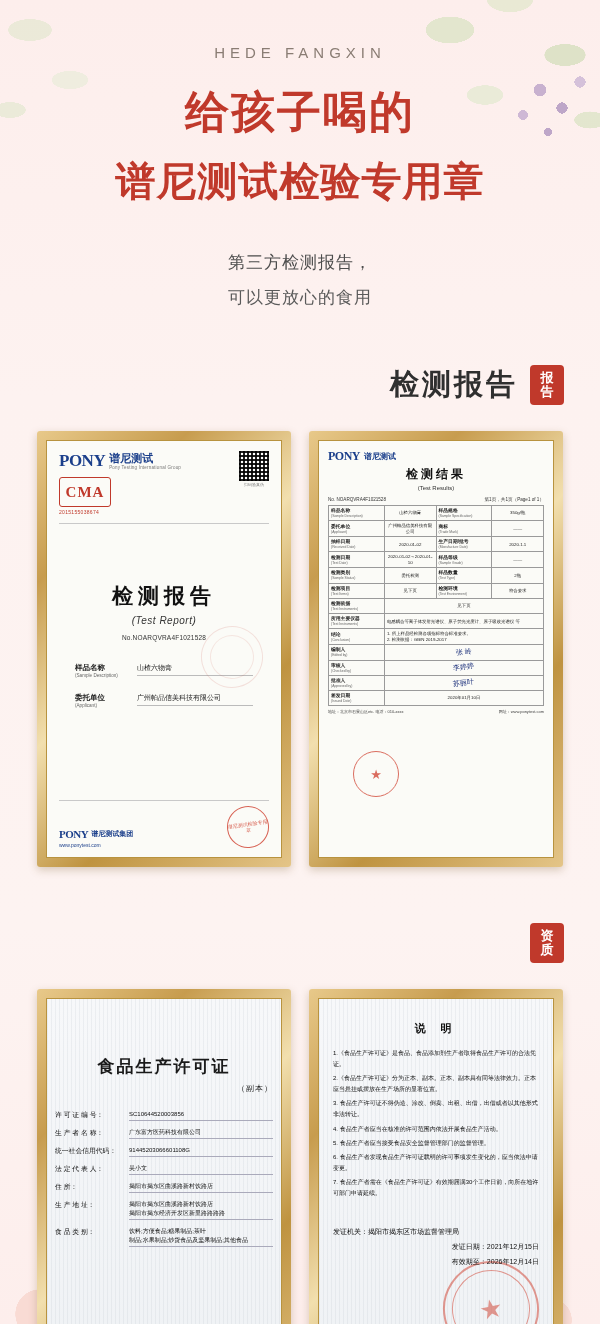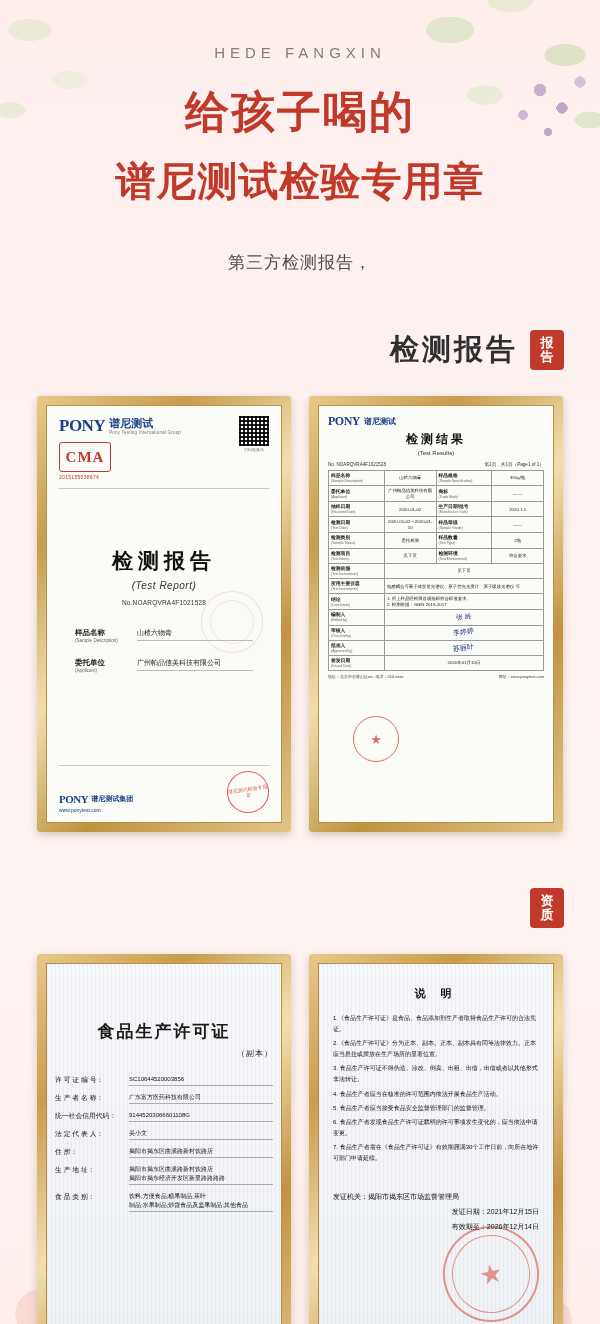--- a/index.html
+++ b/index.html
@@ -286,20 +286,21 @@
   <div class="leaf-tl"></div>
   <div class="leaf-tr"></div>
   <div class="fruit-bl"></div>
   <div class="fruit-br"></div>
 
   <div class="header">
     <div class="eyebrow">HEDE FANGXIN</div>
     <div class="head-line1">给孩子喝的</div>
     <div class="head-line2">谱尼测试检验专用章</div>
     <div class="sub1">第三方检测报告，</div>
+    <div class="sub2">可以更放心的食用</div>
   </div>
 
   <div class="section-head">
     <div class="section-title">检测报告</div>
     <div class="section-badge">
       <span>报</span>
       <span>告</span>
     </div>
   </div>
 

